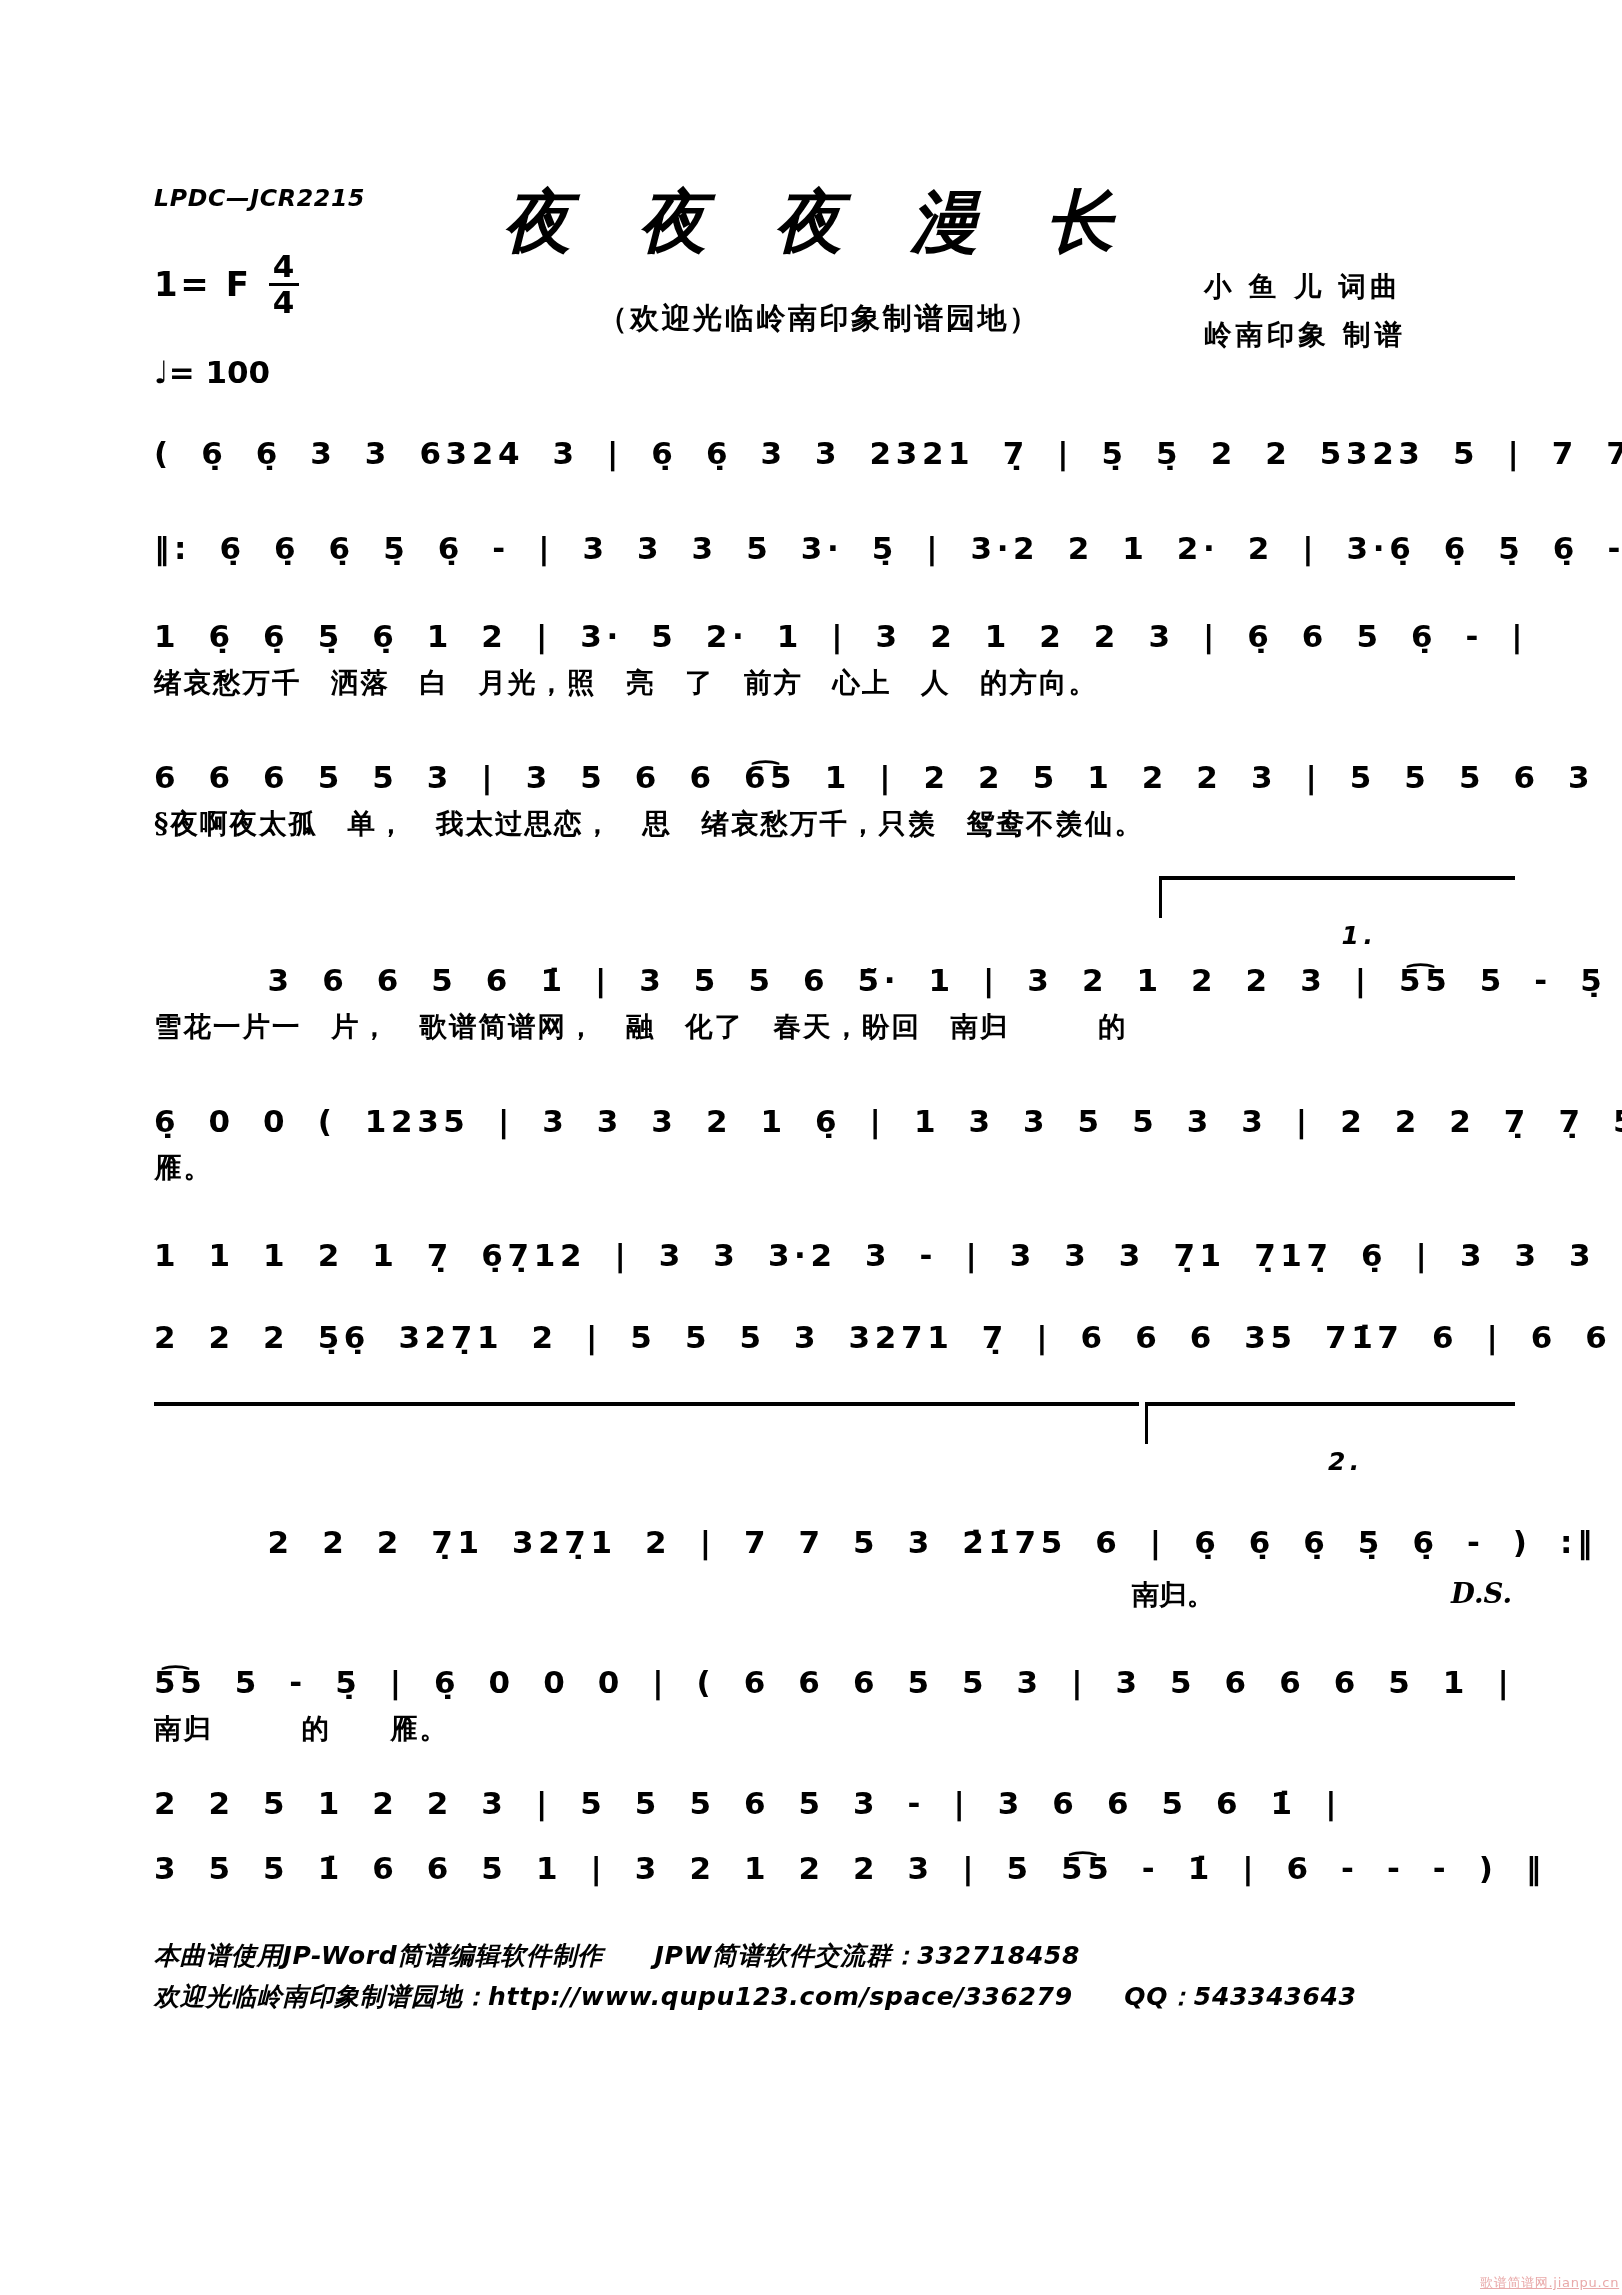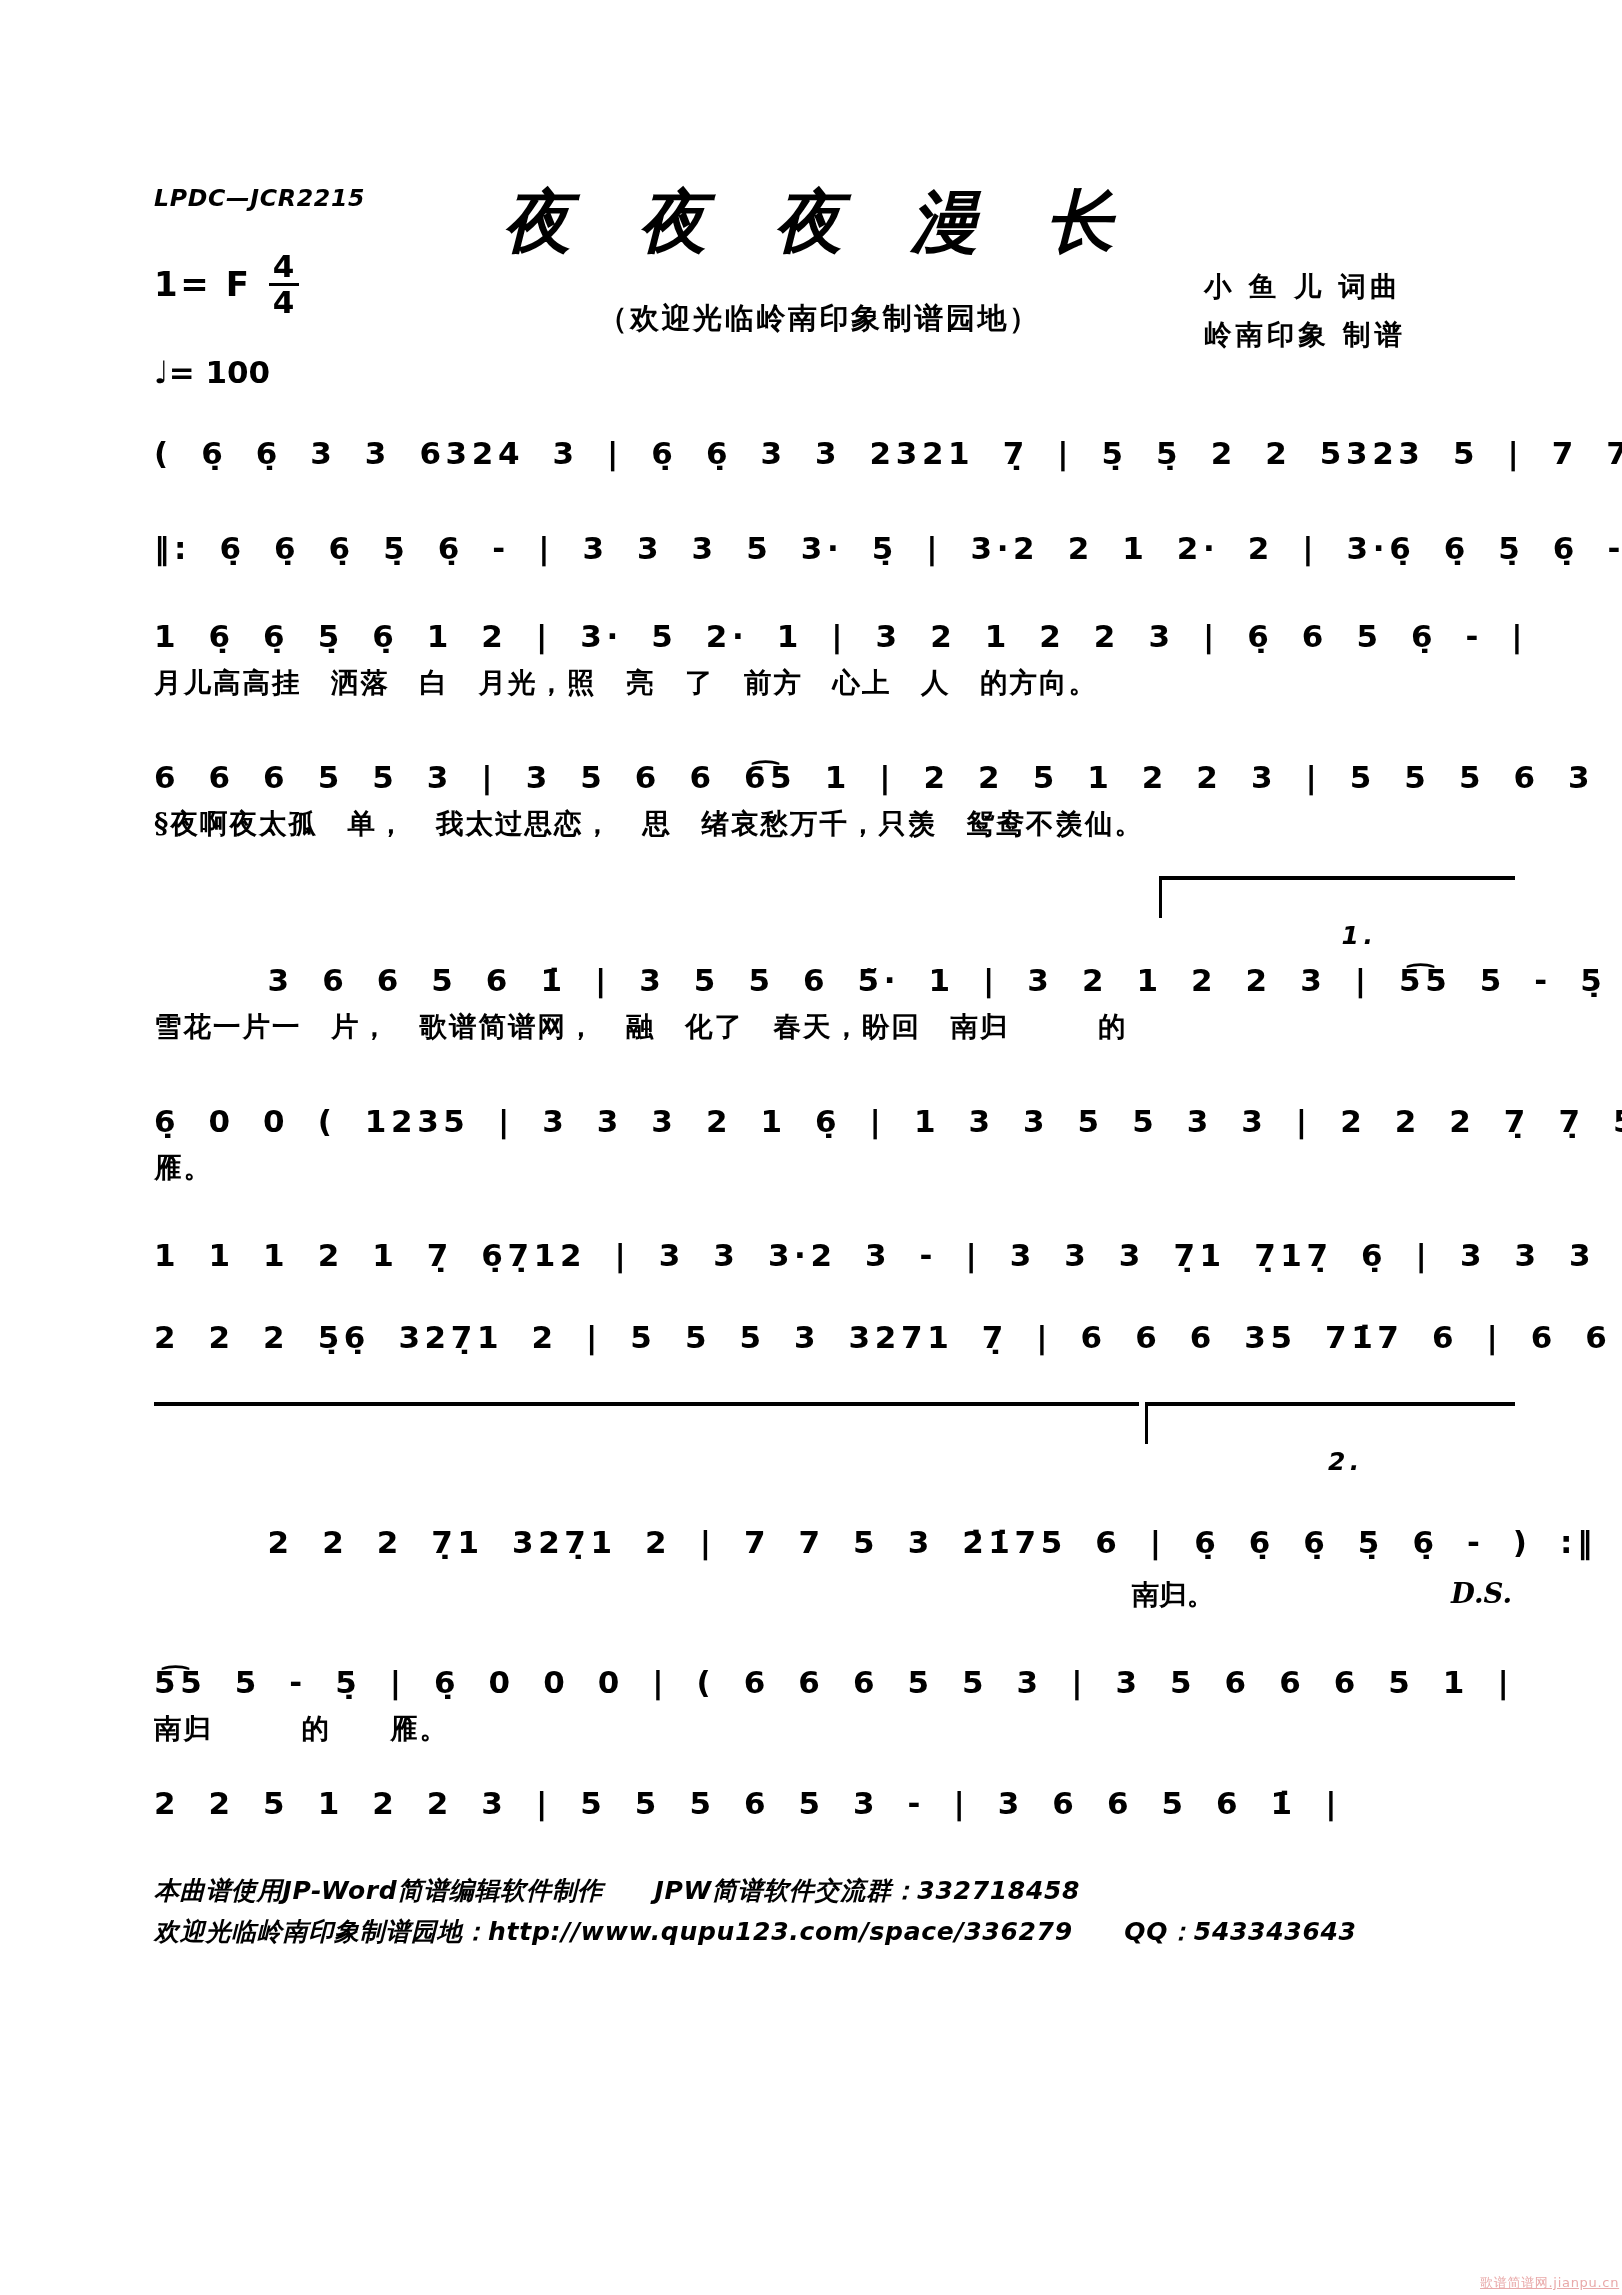--- a/index.html
+++ b/index.html
@@ -83,21 +83,21 @@
       <div class="credit">小 鱼 儿 词曲</div>
       <div class="credit">岭南印象 制谱</div>
     </div>
   </div>
 
   <div class="sys m70">( 6̣ 6̣ 3 3 6324 3 | 6̣ 6̣ 3 3 2321 7̣ | 5̣ 5̣ 2 2 5323 5 | 7 7 5 3 217̣1 6̣ ) |</div>
 
   <div class="sys m90">‖: 6̣ 6̣ 6̣ 5̣ 6̣ - | 3 3 3 5 3· 5̣ | 3·2 2 1 2· 2 | 3·6̣ 6̣ 5̣ 6̣ - |</div>
 
   <div class="sys m80">1 6̣ 6̣ 5̣ 6̣ 1 2 | 3· 5 2· 1 | 3 2 1 2 2 3 | 6̣ 6 5 6̣ - |</div>
-  <div class="lyr">月儿高高挂　洒落　白　月光，照　亮　了　前方　心上　人　的方向。</div>
+  <div class="lyr">绪哀愁万千　洒落　白　月光，照　亮　了　前方　心上　人　的方向。</div>
 
   <div class="sys m90">6 6 6 5 5 3 | 3 5 6 6 6͡5 1 | 2 2 5 1 2 2 3 | 5 5 5 6 3 - |</div>
   <div class="lyr">§夜啊夜太孤　单，　我太过思恋，　思　绪哀愁万千，只羡　鸳鸯不羡仙。</div>
 
   <div class="sys m130">
     <div class="volta volta-1">
       <span class="vlabel">1.</span>
     </div><span>3 6 6 5 6 1̇ | 3 5 5 6 5̃· 1 | 3 2 1 2 2 3 | 5͡5 5 - 5̣ |</span></div>
   <div class="lyr">雪花一片一　片，　歌谱简谱网，　融　化了　春天，盼回　南归　　　的</div>
 
@@ -116,20 +116,21 @@
   <div class="ds-row">
     <span class="coda-lyric">南归。</span>
     <span class="ds">D.S.</span>
   </div>
 
   <div class="sys m80">5͡5 5 - 5̣ | 6̣ 0 0 0 | ( 6 6 6 5 5 3 | 3 5 6 6 6 5 1 |</div>
   <div class="lyr">南归　　　的　　雁。</div>
 
   <div class="sys m60">2 2 5 1 2 2 3 | 5 5 5 6 5 3 - | 3 6 6 5 6 1̇ |</div>
 
+  <div class="sys m40">3 5 5 1̇ 6 6 5 1 | 3 2 1 2 2 3 | 5 5͡5 - 1̇ | 6 - - - ) ‖</div>
 
   <div class="footer">
     <div>本曲谱使用JP-Word简谱编辑软件制作　　JPW简谱软件交流群：332718458</div>
     <div>欢迎光临岭南印象制谱园地：http://www.qupu123.com/space/336279　　QQ：543343643</div>
   </div>
 
 </div>
 
 <div class="watermark">歌谱简谱网.jianpu.cn</div>
 

